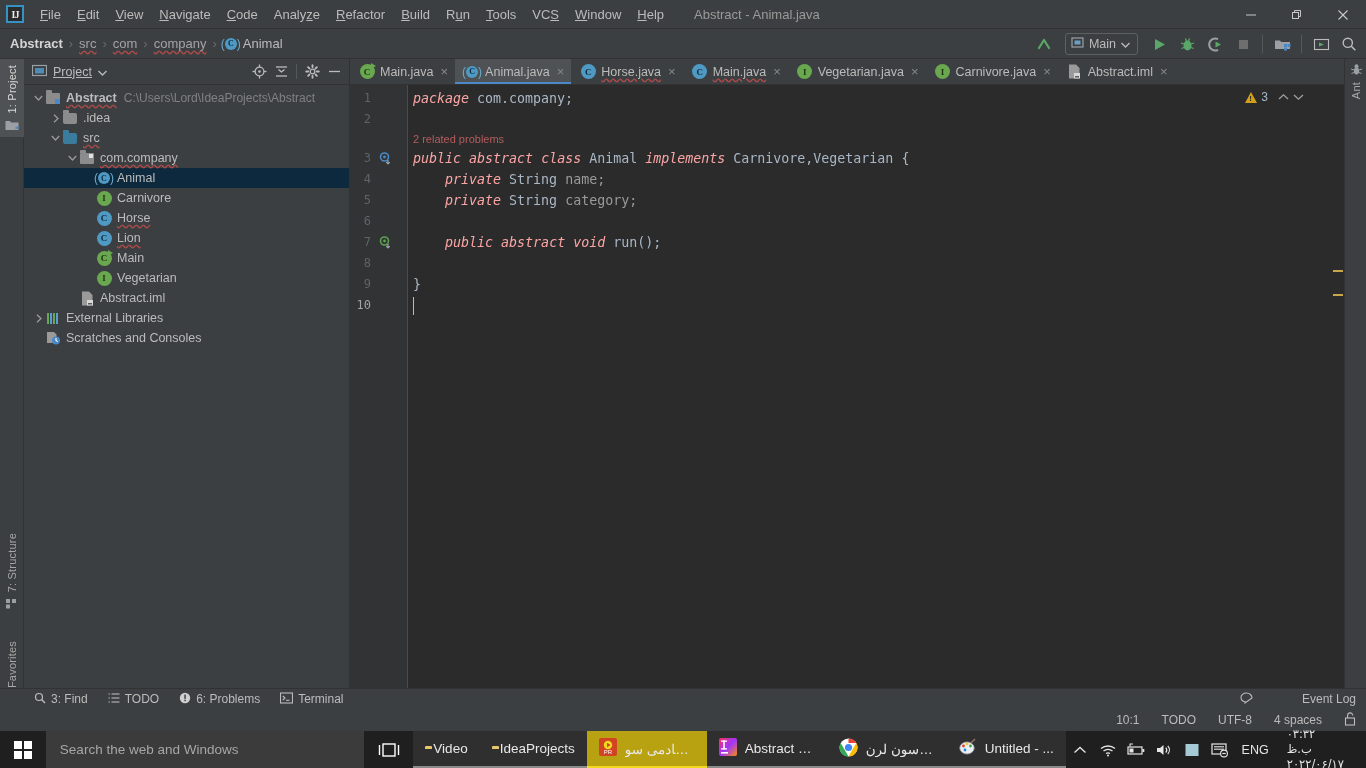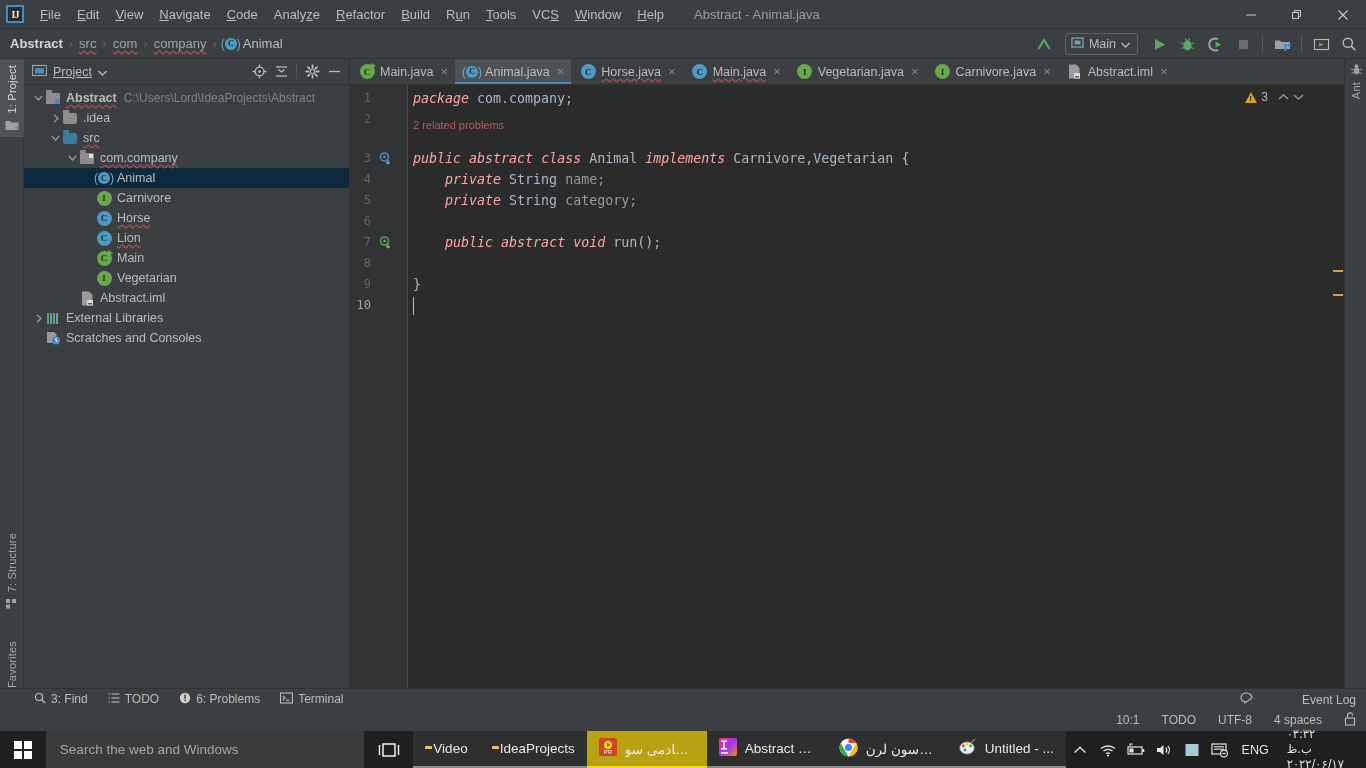--- a/index.html
+++ b/index.html
@@ -216,21 +216,21 @@
   
   .bottom-stripe {
     position: absolute; left: 0; top: 688px; width: 1366px; height: 21px;
     background: #3c3f41; display: flex; align-items: center;
     border-top: 1px solid #323232;
   }
   .bs-item {
     display: flex; align-items: center; gap: 5px; padding: 0 10px;
     font-size: 12px; color: #bbbbbb; white-space: nowrap;
   }
-  .bs-right { margin-left: auto; display: flex; align-items: flex-end; padding-right: 10px; gap: 44px; }
+  .bs-right { margin-left: auto; display: flex; align-items: center; padding-right: 10px; gap: 44px; }
 
   
   .statusbar {
     position: absolute; left: 0; top: 709px; width: 1366px; height: 22px;
     background: #3c3f41; display: flex; align-items: center; justify-content: flex-end;
     gap: 22px; padding-right: 10px; font-size: 12px; color: #bbbbbb;
   }
 
   
   .taskbar {
@@ -742,21 +742,21 @@
           <span class="t-icon">
             <svg width="14" height="14" viewBox="0 0 14 14">
               <circle cx="5.5" cy="5" r="4" fill="none" stroke="#5aa34f" stroke-width="1.6"></circle>
               <circle cx="5.5" cy="5" r="1.4" fill="#5aa34f"></circle>
               <path d="M9 8 V12 M9 12 L7.2 10.2 M9 12 L10.8 10.2" stroke="#9aa0a6" stroke-width="1.2" fill="none"></path>
             </svg>
           </span>
         </div>
       </div>
     <div class="code-area" id="code-root">
-        <div class="inlay" style="top: 31px;">2 related problems</div>
+        <div class="inlay" style="top: 45px;">2 related problems</div>
         <div class="code-line" style="top: 3px;"><span class="kw">package</span><span class="idt"> com.company;</span></div>
         <div class="code-line" style="top: 24px;"></div>
         <div class="code-line" style="top: 63px;"><span class="kw">public</span><span class="idt"> </span><span class="kw">abstract</span><span class="idt"> </span><span class="kw">class</span><span class="idt"> Animal </span><span class="kw">implements</span><span class="idt"> Carnivore,Vegetarian {</span></div>
         <div class="code-line" style="top: 84px;"><span class="idt">    </span><span class="kw">private</span><span class="idt"> String </span><span class="fld">name;</span></div>
         <div class="code-line" style="top: 105px;"><span class="idt">    </span><span class="kw">private</span><span class="idt"> String </span><span class="fld">category;</span></div>
         <div class="code-line" style="top: 126px;"></div>
         <div class="code-line" style="top: 147px;"><span class="idt">    </span><span class="kw">public</span><span class="idt"> </span><span class="kw">abstract</span><span class="idt"> </span><span class="kw">void</span><span class="idt"> run();</span></div>
         <div class="code-line" style="top: 168px;"></div>
         <div class="code-line" style="top: 189px;"><span class="idt">}</span></div>
         <div class="code-line" style="top: 210px;"></div>

